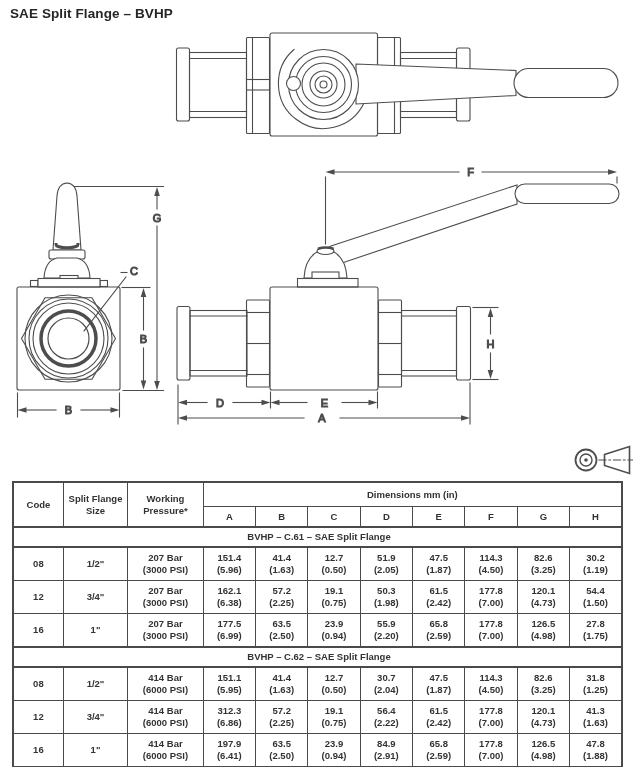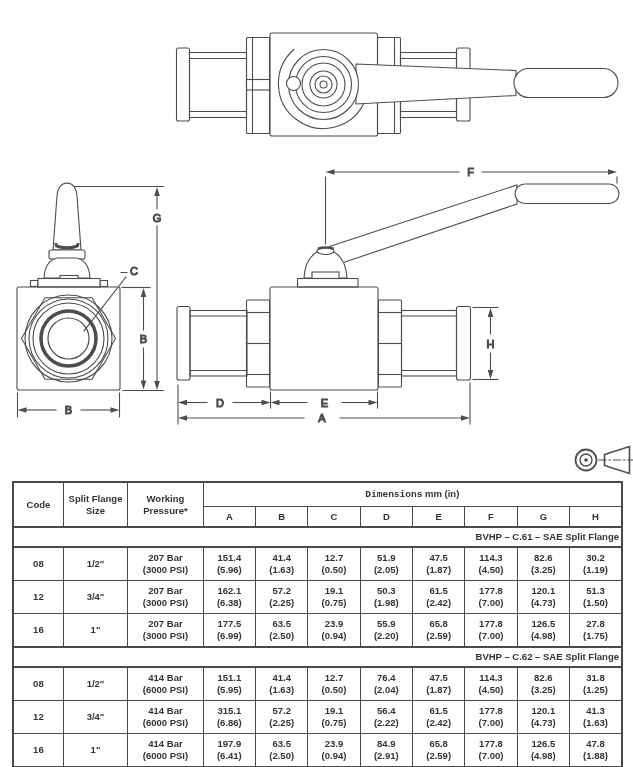--- a/index.html
+++ b/index.html
@@ -9,32 +9,33 @@
   #drawing-area{position:absolute;left:0;top:0;width:633px;height:478px;}
   svg text{font-family:"Liberation Sans","DejaVu Sans",sans-serif;font-size:11px;fill:#3b3b3b;}
   #table-wrap{position:absolute;left:12px;top:481px;width:611px;}
   table.dim{border-collapse:collapse;width:611px;table-layout:fixed;border:2px solid #4a4a4a;}
   table.dim th,table.dim td{border:1px solid #4a4a4a;text-align:center;vertical-align:middle;
         font-size:9.5px;font-weight:bold;color:#333;padding:1px 2px;line-height:12px;}
   table.dim thead th{font-size:9.5px;}
   th.hdr-bottom{vertical-align:bottom;padding-bottom:3px;}
   tr.letters th{height:17px;border-bottom:2px solid #4a4a4a;}
   th.dims-span{height:21px;font-weight:normal;}
-  th.dims-span .b{font-weight:bold;font-family:Liberation Mono, monospace;}
+  th.dims-span .b{font-weight:bold;}
   tr.section-row td{border-top:2px solid #4a4a4a;border-bottom:2px solid #4a4a4a;
-        text-align:right;padding:3px 2px 3px 5px;height:12px;font-size:9.5px;}
+        text-align:center;padding:3px 2px 3px 5px;height:12px;font-size:9.5px;}
   tr.data-row td{height:30px;}
   #footnote{position:absolute;left:12px;top:744px;font-size:8.5px;color:#333;}
   #footnote .marker{display:inline-block;width:12px;}
 </style>
 </head>
 <body>
 
 <div id="page">
 
+  <div id="title">SAE Split Flange – BVHP</div>
 
   <div id="drawing-area">
   <svg width="633" height="478" viewBox="0 0 633 478" stroke="#4d4d4d" stroke-width="1.1" fill="none" stroke-linecap="square">
 
     <g>
       <rect x="176.5" y="48" width="13" height="73" rx="2"></rect>
       <rect x="189.5" y="52.5" width="57" height="65"></rect>
       <line x1="190" y1="58.5" x2="246.5" y2="58.5"></line>
       <line x1="190" y1="111.5" x2="246.5" y2="111.5"></line>
       <rect x="246.5" y="37.5" width="23" height="96" rx="1"></rect>
@@ -311,21 +312,21 @@
             </td>
             <td>
               <div>177.8</div>
               <div>(7.00)</div>
             </td>
             <td>
               <div>120.1</div>
               <div>(4.73)</div>
             </td>
             <td>
-              <div>51.3</div>
+              <div>54.4</div>
               <div>(1.50)</div>
             </td>
           </tr>
           <tr class="data-row">
             <td>
               <div>16</div>
             </td>
             <td>
               <div>1"</div>
             </td>
@@ -386,21 +387,21 @@
             </td>
             <td>
               <div>41.4</div>
               <div>(1.63)</div>
             </td>
             <td>
               <div>12.7</div>
               <div>(0.50)</div>
             </td>
             <td>
-              <div>76.4</div>
+              <div>30.7</div>
               <div>(2.04)</div>
             </td>
             <td>
               <div>47.5</div>
               <div>(1.87)</div>
             </td>
             <td>
               <div>114.3</div>
               <div>(4.50)</div>
             </td>
@@ -418,21 +419,21 @@
               <div>12</div>
             </td>
             <td>
               <div>3/4"</div>
             </td>
             <td>
               <div>414 Bar</div>
               <div>(6000 PSI)</div>
             </td>
             <td>
-              <div>315.1</div>
+              <div>312.3</div>
               <div>(6.86)</div>
             </td>
             <td>
               <div>57.2</div>
               <div>(2.25)</div>
             </td>
             <td>
               <div>19.1</div>
               <div>(0.75)</div>
             </td>

